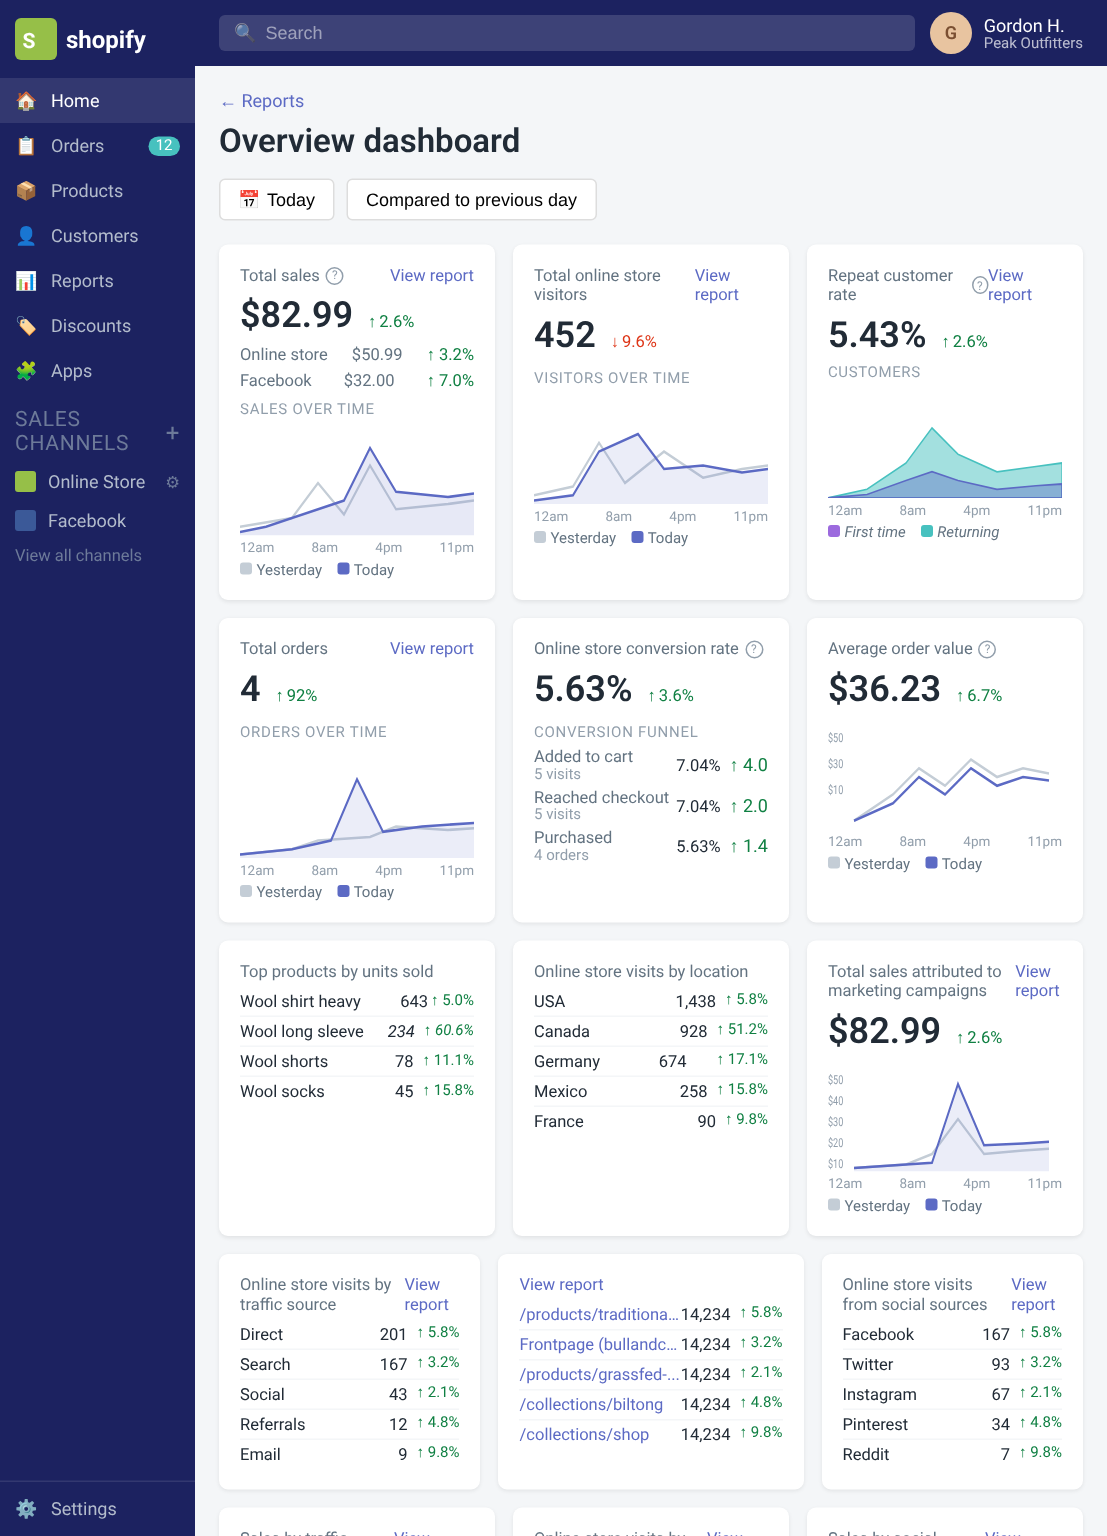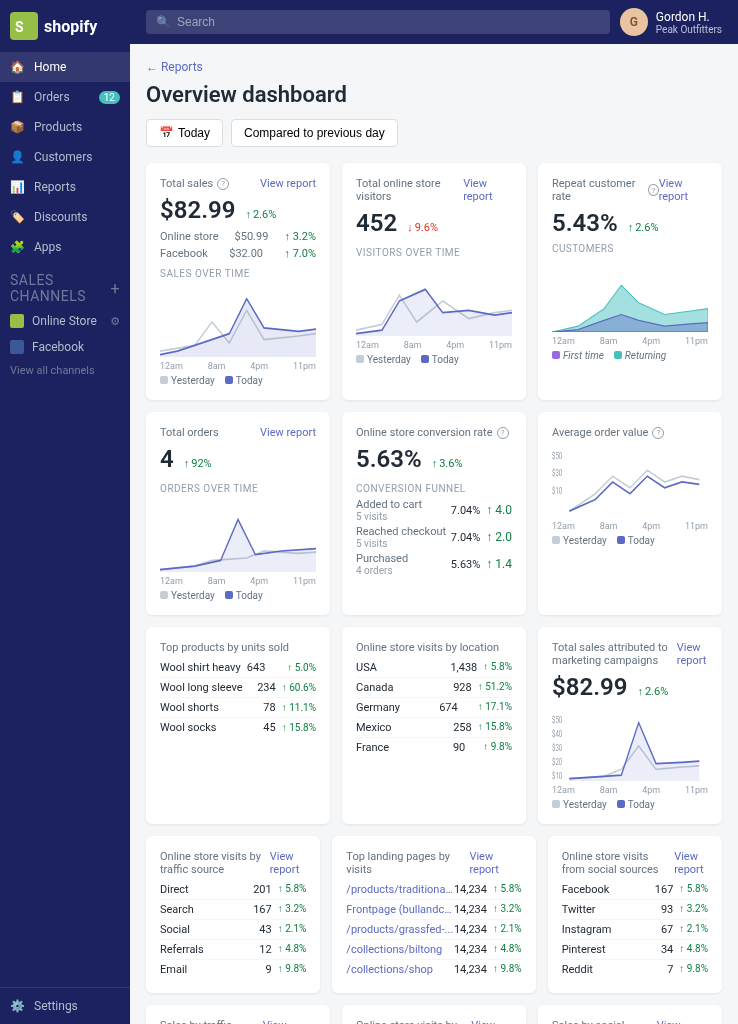--- a/index.html
+++ b/index.html
@@ -375,20 +375,24 @@
         </div>
       </div>
 
       <div class="card">
         <div class="card-header">
           <span class="card-title">
             <span>Average order value</span>
             <span class="info-icon">?</span>
           </span>
         </div>
+        <div class="value-row">
+          <div class="card-value">$36.23</div>
+          <div class="card-change up">6.7%</div>
+        </div>
         <div class="chart-area">
           <svg class="mini-chart" viewBox="0 0 180 60" preserveAspectRatio="none">
             <text x="0" y="10" font-size="7" fill="#919eab">$50</text>
             <text x="0" y="25" font-size="7" fill="#919eab">$30</text>
             <text x="0" y="40" font-size="7" fill="#919eab">$10</text>
             <polyline points="20,55 50,40 70,25 90,35 110,20 130,30 150,25 170,28" fill="none" stroke="#c4cdd6" stroke-width="1.5"></polyline>
             <polyline points="20,55 50,45 70,30 90,40 110,25 130,35 150,30 170,32" fill="none" stroke="#5c6ac4" stroke-width="1.5"></polyline>
           </svg>
         </div>
         <div class="chart-labels">
@@ -406,28 +410,28 @@
 
     <div style="display:grid;grid-template-columns:1fr 1fr 1fr;gap:12px;margin-bottom:12px;">
 
       <div class="card">
         <div class="card-header">
           <span class="card-title">Top products by units sold</span>
         </div>
         <div>
           <div class="product-row">
             <span>Wool shirt heavy</span>
-            <span style="display:flex;gap:22px;align-items:center;">
+            <span style="display:flex;gap:2px;align-items:center;">
               <span>643</span>
               <span style="color:#108043;font-size:10px;">↑ 5.0%</span>
             </span>
           </div>
           <div class="product-row">
             <span>Wool long sleeve</span>
-            <span style="display:flex;gap:6px;align-items:center;">
+            <span style="display:flex;gap:6px;align-items:center;font-style:italic;">
               <span>234</span>
               <span style="color:#108043;font-size:10px;">↑ 60.6%</span>
             </span>
           </div>
           <div class="product-row">
             <span>Wool shorts</span>
             <span style="display:flex;gap:6px;align-items:center;">
               <span>78</span>
               <span style="color:#108043;font-size:10px;">↑ 11.1%</span>
             </span>
@@ -470,21 +474,21 @@
           </div>
           <div class="table-row">
             <span>Mexico</span>
             <span style="display:flex;gap:6px;">
               <span>258</span>
               <span style="color:#108043;font-size:10px;">↑ 15.8%</span>
             </span>
           </div>
           <div class="table-row">
             <span>France</span>
-            <span style="display:flex;gap:18px;">
+            <span style="display:flex;gap:6px;">
               <span>90</span>
               <span style="color:#108043;font-size:10px;">↑ 9.8%</span>
             </span>
           </div>
         </div>
       </div>
 
       <div class="card">
         <div class="card-header">
           <span class="card-title">Total sales attributed to marketing campaigns</span>
@@ -560,21 +564,20 @@
             <span style="display:flex;gap:6px;">
                 <span>9</span>
                 <span style="color:#108043;font-size:10px;">↑ 9.8%</span>
               </span>
           </div>
         </div>
       </div>
 
       <div class="card">
         <div class="card-header">
-          <span class="card-title">Top landing pages by visits</span>
           <a class="card-link">View report</a>
         </div>
         <div>
           <div class="table-row">
             <span class="landing-link">/products/traditional-...</span>
             <span style="display:flex;gap:6px;flex-shrink:0;">
                 <span>14,234</span>
                 <span style="color:#108043;font-size:10px;">↑ 5.8%</span>
               </span>
           </div>

